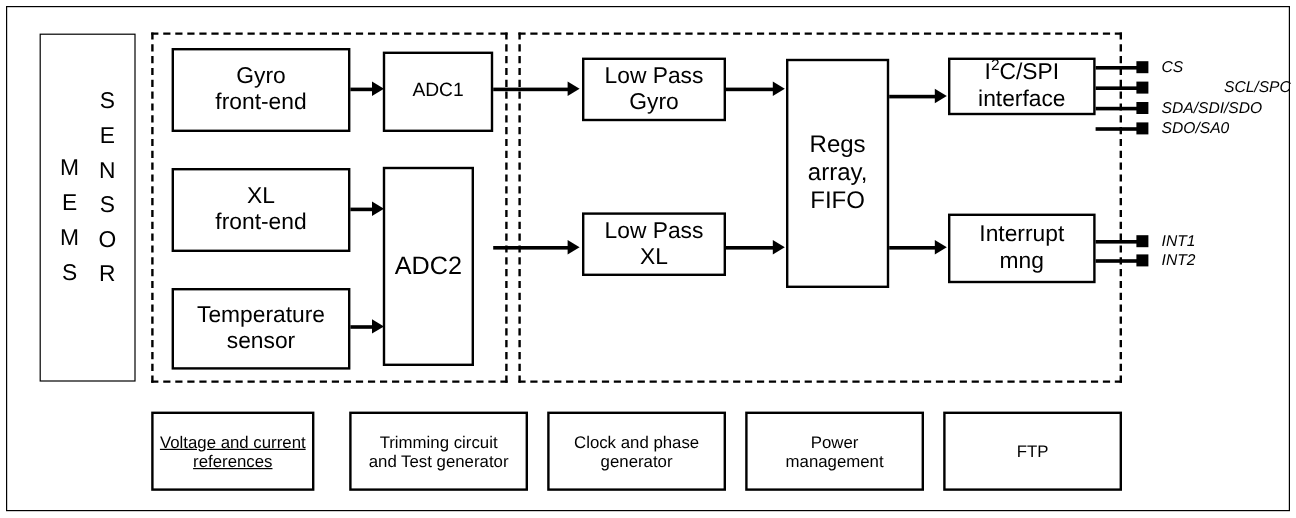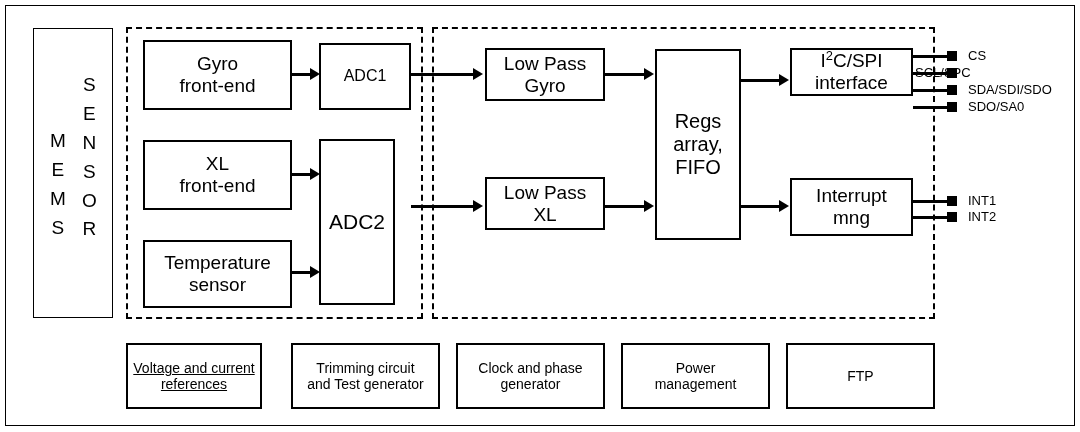--- a/index.html
+++ b/index.html
@@ -15,21 +15,21 @@
        color:#000;line-height:1.15;}
 
   .blk .lbl{display:block;padding:0 4px;}
 
   
   .wire{position:absolute;background:#000;height:3px;}
   .arrow{position:absolute;width:0;height:0;border-top:6px solid transparent;
          border-bottom:6px solid transparent;border-left:10px solid #000;}
 
   .pin-sq{position:absolute;width:10px;height:10px;background:#000;}
-  .pin-label{position:absolute;font-size:13px;color:#000;white-space:nowrap;line-height:1;}
+  .pin-label{position:absolute;font-size:13px;color:#000;white-space:nowrap;line-height:1;font-style:italic;}
 
   .mems-box{position:absolute;left:33px;top:28px;width:80px;height:290px;border:1.5px solid #000;background:#fff;box-sizing:border-box;}
   .vcol{position:absolute;display:flex;flex-direction:column;align-items:center;
         font-size:19px;color:#000;line-height:1.52;}
 
   sup{font-size:0.68em;vertical-align:super;line-height:0;}
 </style>
 </head>
 <body>
 
@@ -149,21 +149,21 @@
 
   <div class="wire" style="left:741px;top:205px;width:42px;"></div>
   <div class="arrow" style="left:779px;top:200px;"></div>
 
   <div class="wire" style="left:913px;top:55px;width:40px;"></div>
   <div class="pin-sq" style="left:947px;top:51px;"></div>
   <div class="pin-label" style="left:968px;top:49px;">CS</div>
 
   <div class="wire" style="left:913px;top:72px;width:40px;"></div>
   <div class="pin-sq" style="left:947px;top:68px;"></div>
-  <div class="pin-label" style="left:915px;top:66px;">SCL/SPC</div>
+  <div class="pin-label" style="left:1020px;top:66px;">SCL/SPC</div>
 
   <div class="wire" style="left:913px;top:89px;width:40px;"></div>
   <div class="pin-sq" style="left:947px;top:85px;"></div>
   <div class="pin-label" style="left:968px;top:83px;">SDA/SDI/SDO</div>
 
   <div class="wire" style="left:913px;top:106px;width:40px;"></div>
   <div class="pin-sq" style="left:947px;top:102px;"></div>
   <div class="pin-label" style="left:968px;top:100px;">SDO/SA0</div>
 
   <div class="wire" style="left:913px;top:200px;width:40px;"></div>

